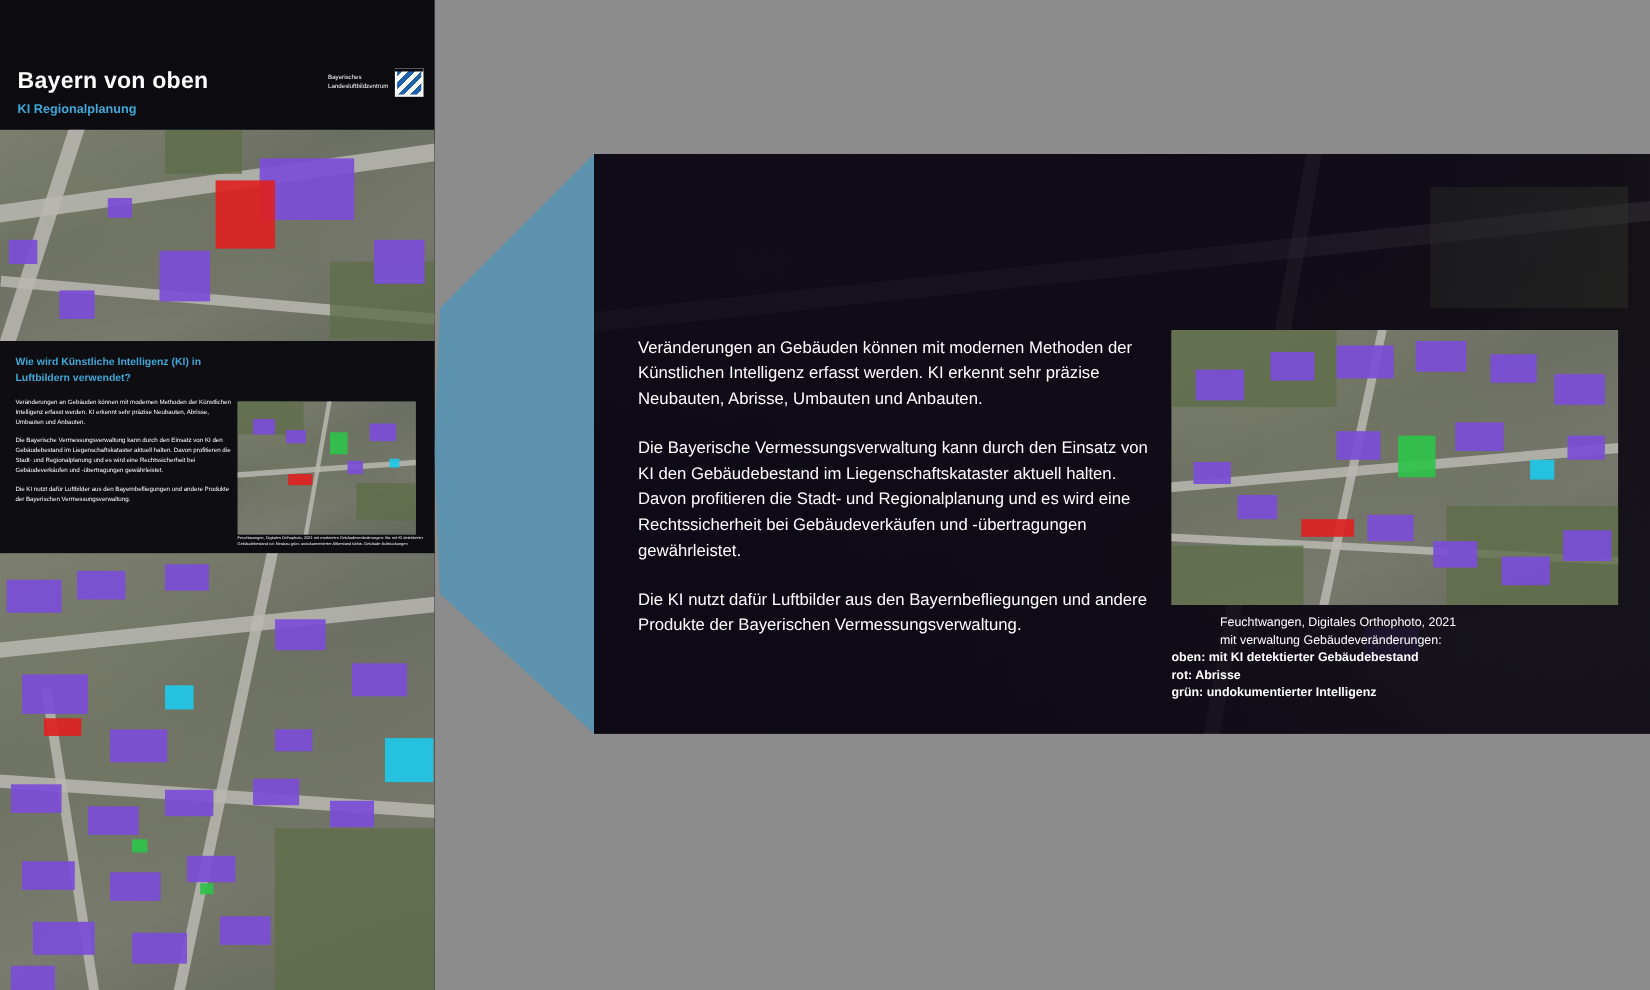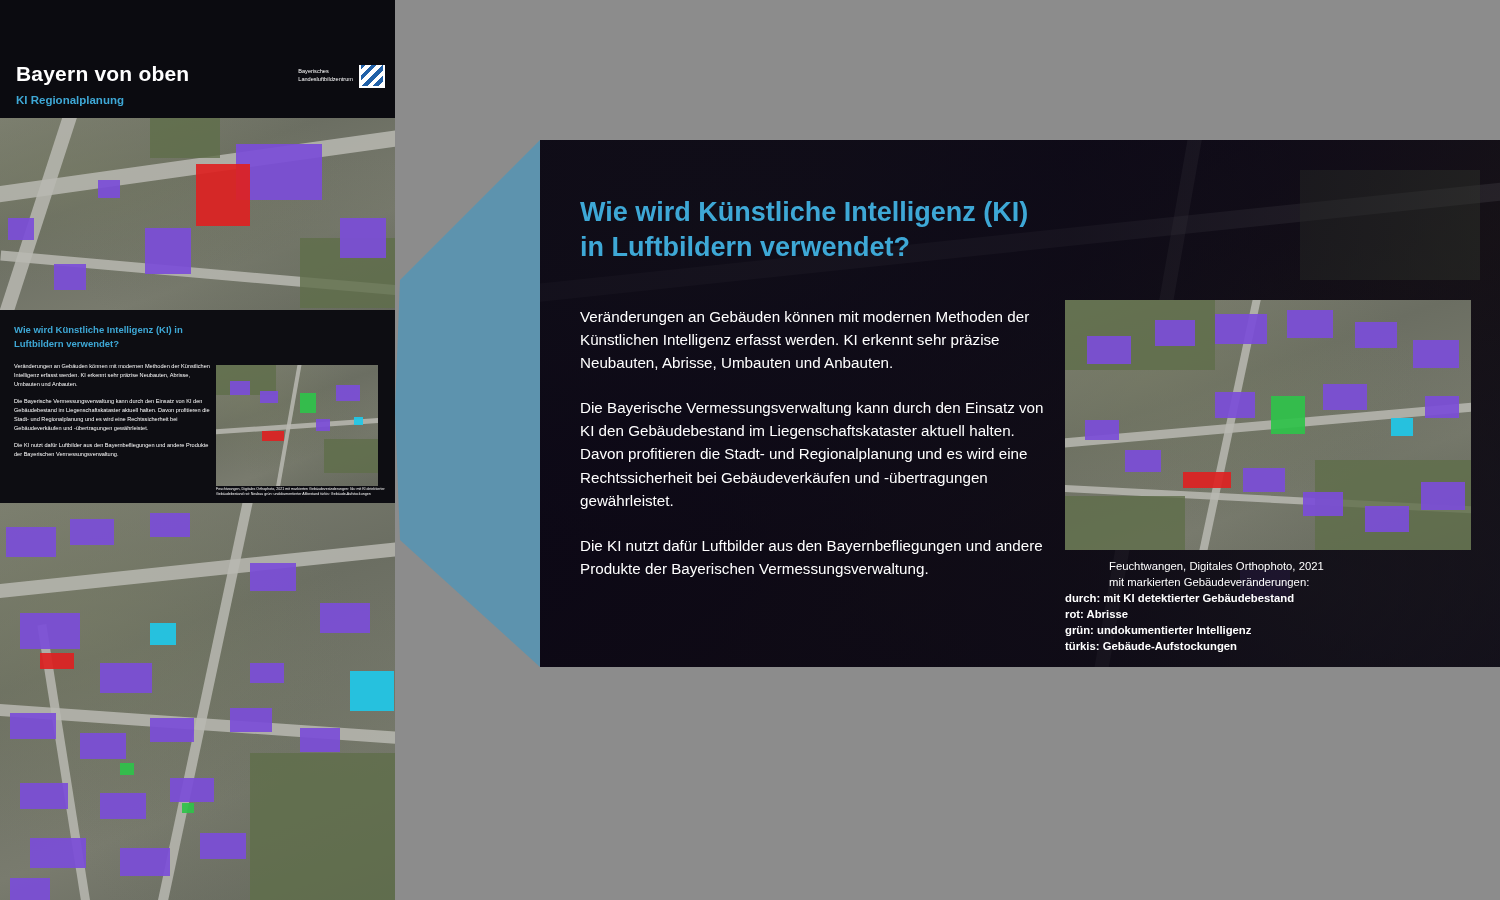--- a/index.html
+++ b/index.html
@@ -339,24 +339,20 @@
 <div class="slide">
   <div class="slide-bg">
     <div class="road" style="left:-40px; top:90px; width:1100px; height:18px; transform:rotate(-6deg); opacity:.25;"></div>
     <div class="road" style="left:600px; top:-40px; width:14px; height:620px; transform:rotate(10deg); opacity:.22;"></div>
     <div class="green" style="left:760px; top:30px; width:180px; height:110px; opacity:.45;"></div>
     <div class="bld" style="left:820px; top:170px; width:40px; height:26px; opacity:.45;"></div>
     <div class="bld" style="left:700px; top:430px; width:50px; height:30px; opacity:.35;"></div>
   </div>
   <div class="slide-scrim"></div>
 
-  <div class="slide-title">
-    <div>Wie wird Künstliche Intelligenz (KI)</div>
-    <div>in Luftbildern verwendet?</div>
-  </div>
 
   <div class="slide-body">
     <p>Veränderungen an Gebäuden können mit modernen Methoden der Künstlichen Intelligenz erfasst werden. KI erkennt sehr präzise Neubauten, Abrisse, Umbauten und Anbauten.</p>
     <p>Die Bayerische Vermessungsverwaltung kann durch den Einsatz von KI den Gebäudebestand im Liegenschafts­kataster aktuell halten. Davon profitieren die Stadt- und Regionalplanung und es wird eine Rechtssicherheit bei Gebäudeverkäufen und -übertragungen gewährleistet.</p>
     <p>Die KI nutzt dafür Luftbilder aus den Bayernbefliegungen und andere Produkte der Bayerischen Vermessungs­verwaltung.</p>
   </div>
 
   <div class="slide-thumb">
     <div class="aerial-bg"></div>
     <div class="road" style="left:-20px; top:120px; width:460px; height:9px; transform:rotate(-5deg);"></div>
@@ -380,19 +376,18 @@
     <div class="bld" style="left:178px; top:168px; width:42px; height:24px;"></div>
     <div class="bld" style="left:238px; top:192px; width:40px; height:24px;"></div>
     <div class="bld" style="left:300px; top:206px; width:44px; height:26px;"></div>
     <div class="bld" style="left:356px; top:182px; width:44px; height:28px;"></div>
     <div class="bld" style="left:60px; top:150px; width:36px; height:22px;"></div>
     <div class="bld" style="left:20px; top:120px; width:34px; height:20px;"></div>
   </div>
 
   <div class="slide-caption">
     <div class="plain">Feuchtwangen, Digitales Orthophoto, 2021</div>
-    <div class="plain">mit markierten Gebäudeveränderungen:</div>
-    <div>durch: mit KI detektierter Gebäudebestand</div>
+    <div class="plain">mit verwaltung Gebäudeveränderungen:</div>
+    <div>oben: mit KI detektierter Gebäudebestand</div>
     <div>rot: Abrisse</div>
     <div>grün: undokumentierter Intelligenz</div>
-    <div>türkis: Gebäude-Aufstockungen</div>
   </div>
 </div>
 
 </body></html>

